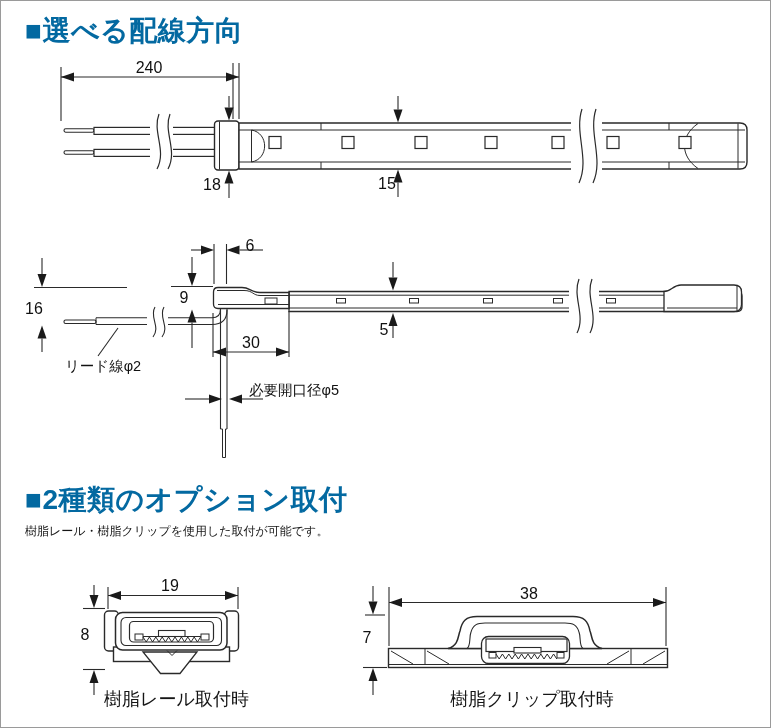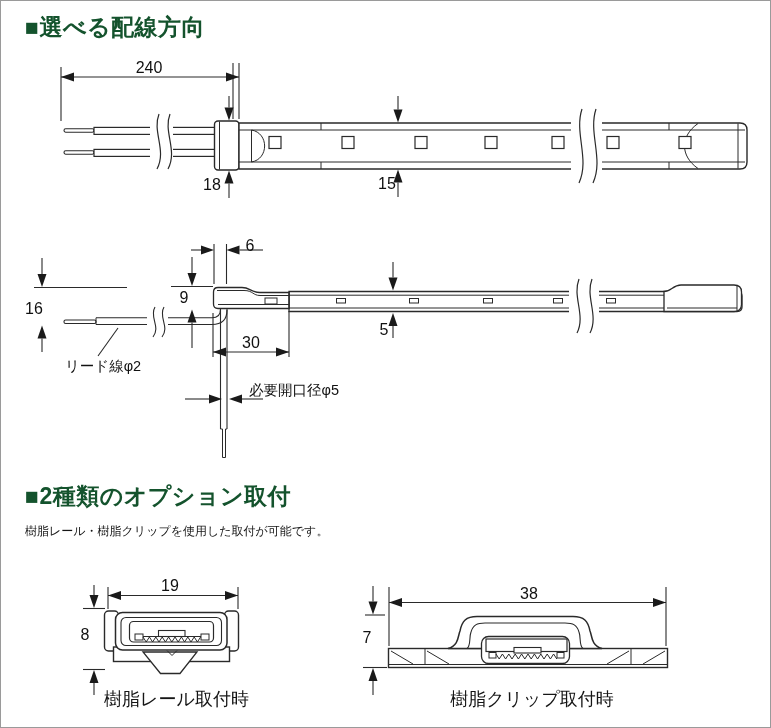--- a/index.html
+++ b/index.html
@@ -8,21 +8,21 @@
     width:771px;height:728px;
     background:#ffffff;
     border:1px solid #9a9a9a;
     box-sizing:border-box;
     font-family:"Liberation Sans",sans-serif;
     color:#111;
     overflow:hidden;
   }
   .h-title{
     position:absolute;left:24px;
-    font-size:23px;font-weight:bold;color:#14532d;
+    font-size:28px;font-weight:bold;color:#0369a1;
     letter-spacing:.5px;white-space:nowrap;
   }
   .h1{top:11px;}
   .h2{top:480px;}
   .desc{
     position:absolute;left:24px;top:522px;
     font-size:12px;color:#151515;white-space:nowrap;
   }
   .caption{
     position:absolute;top:686px;

